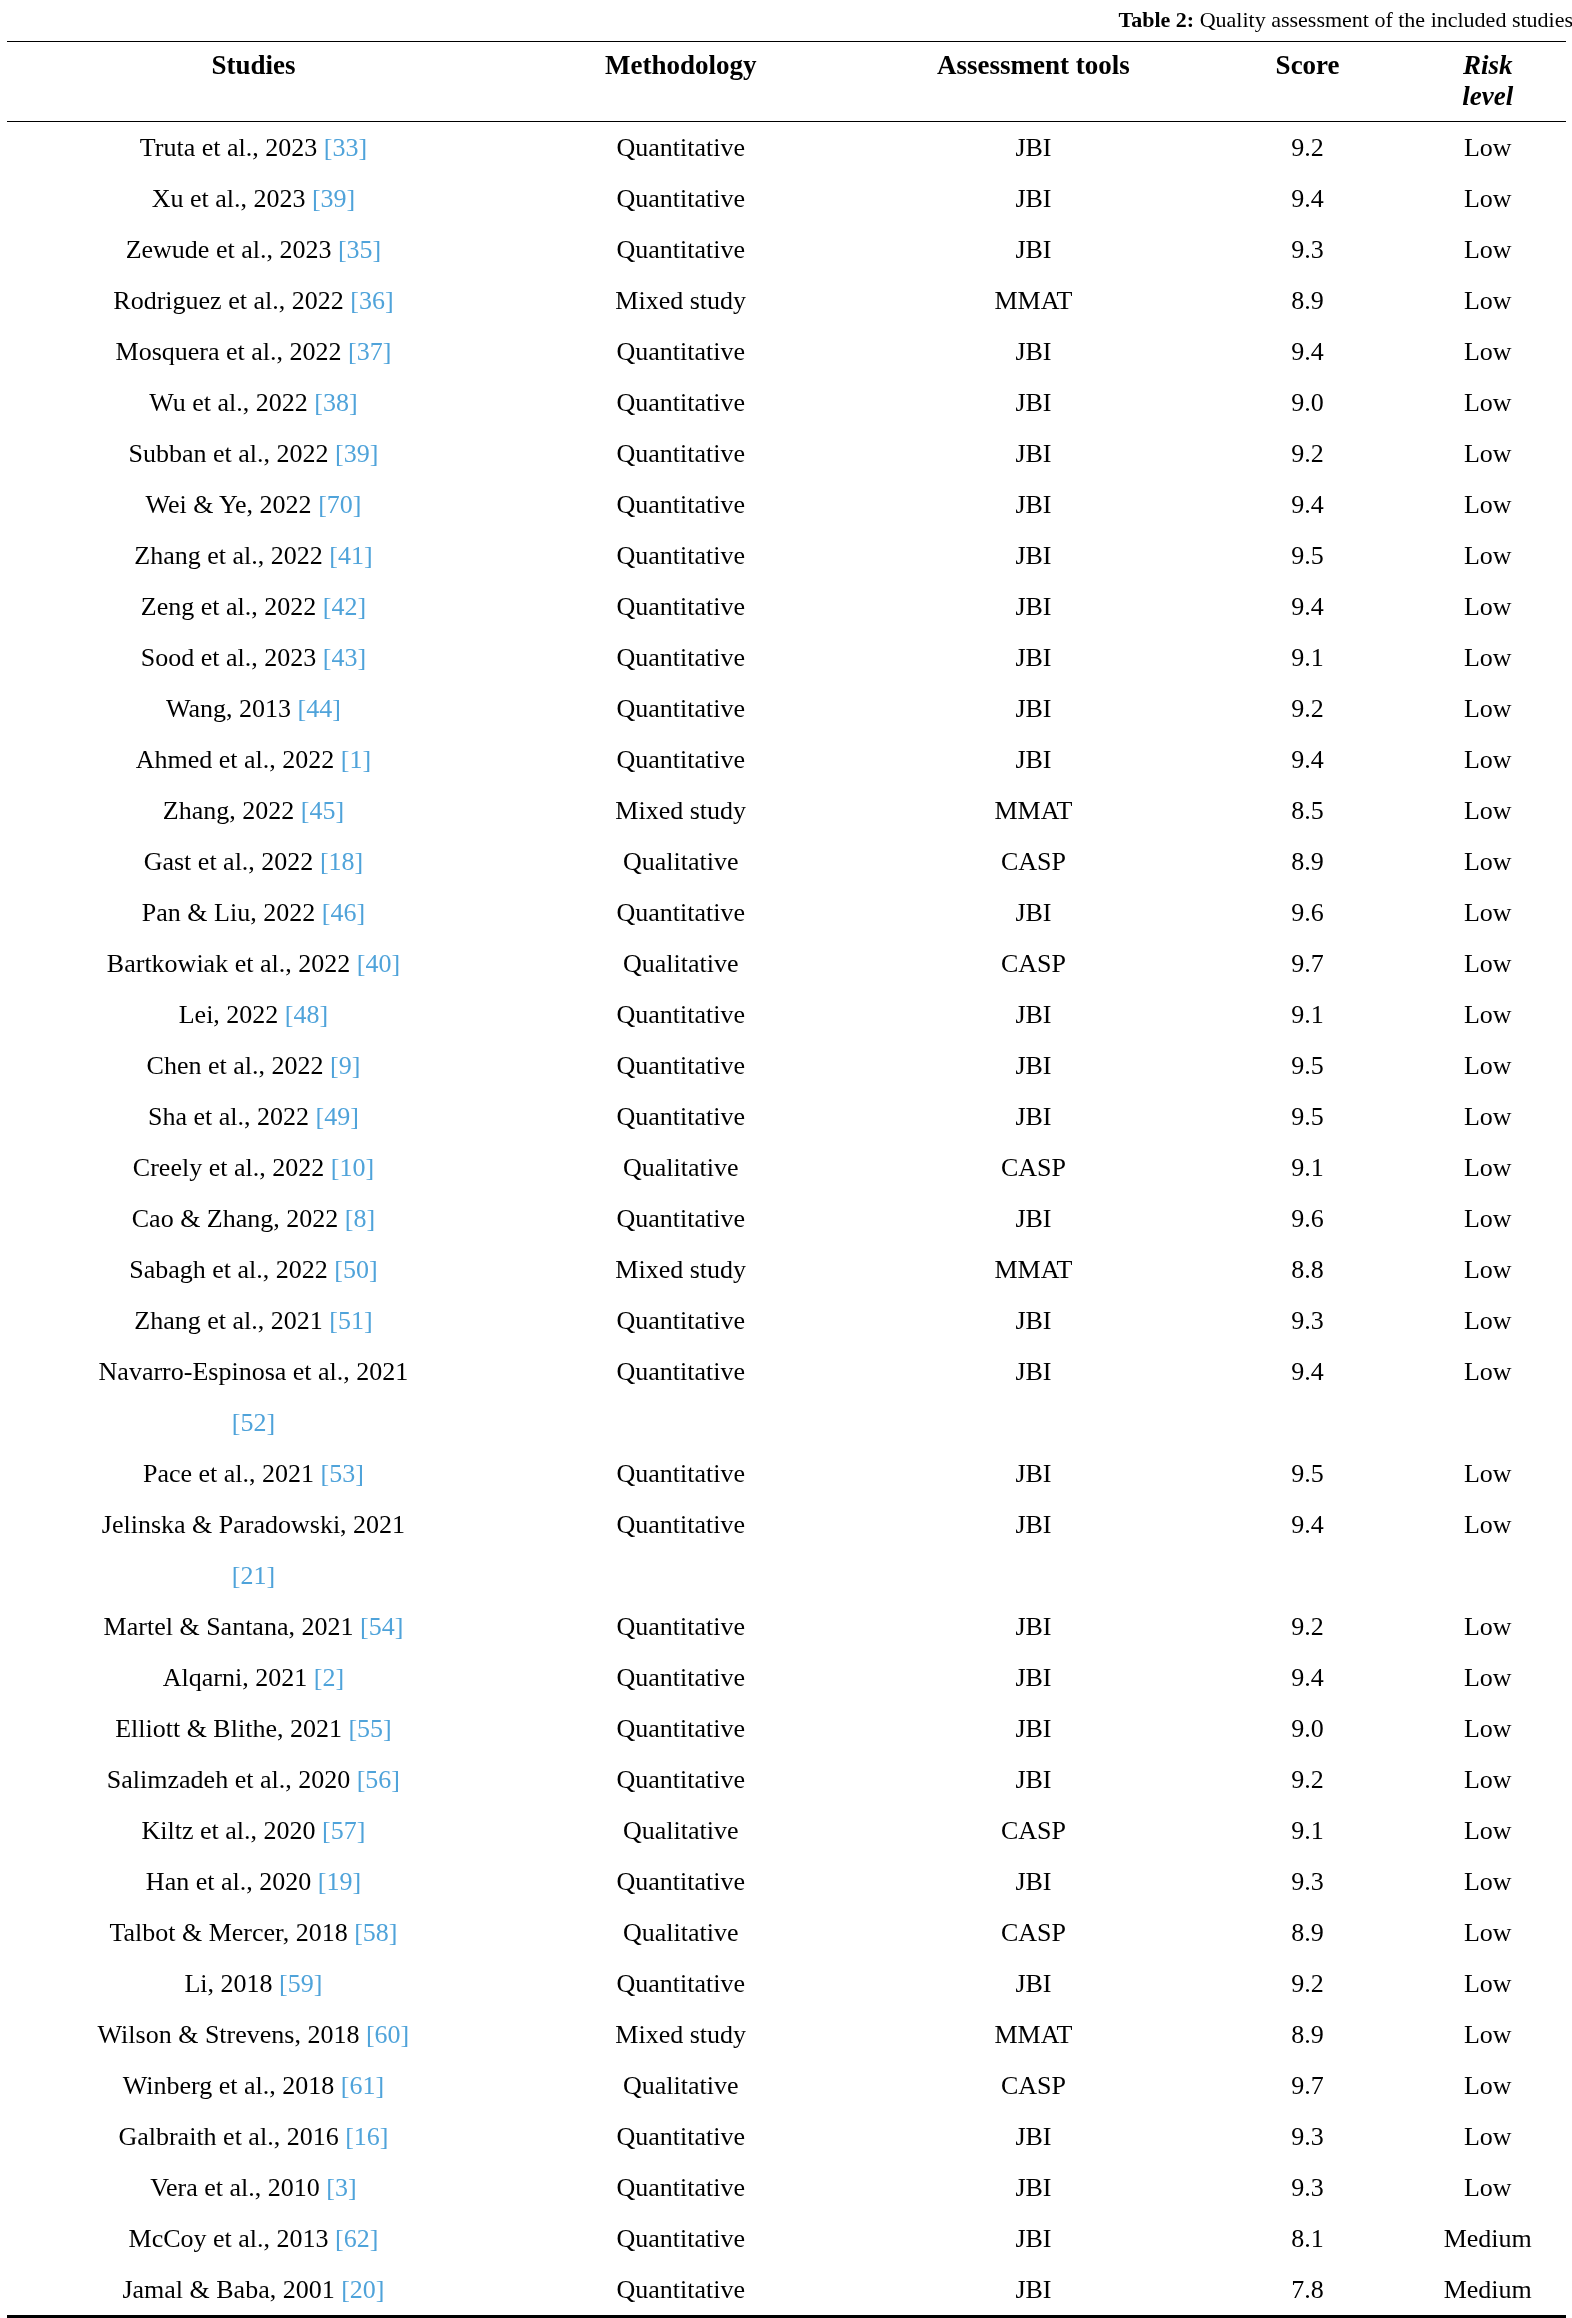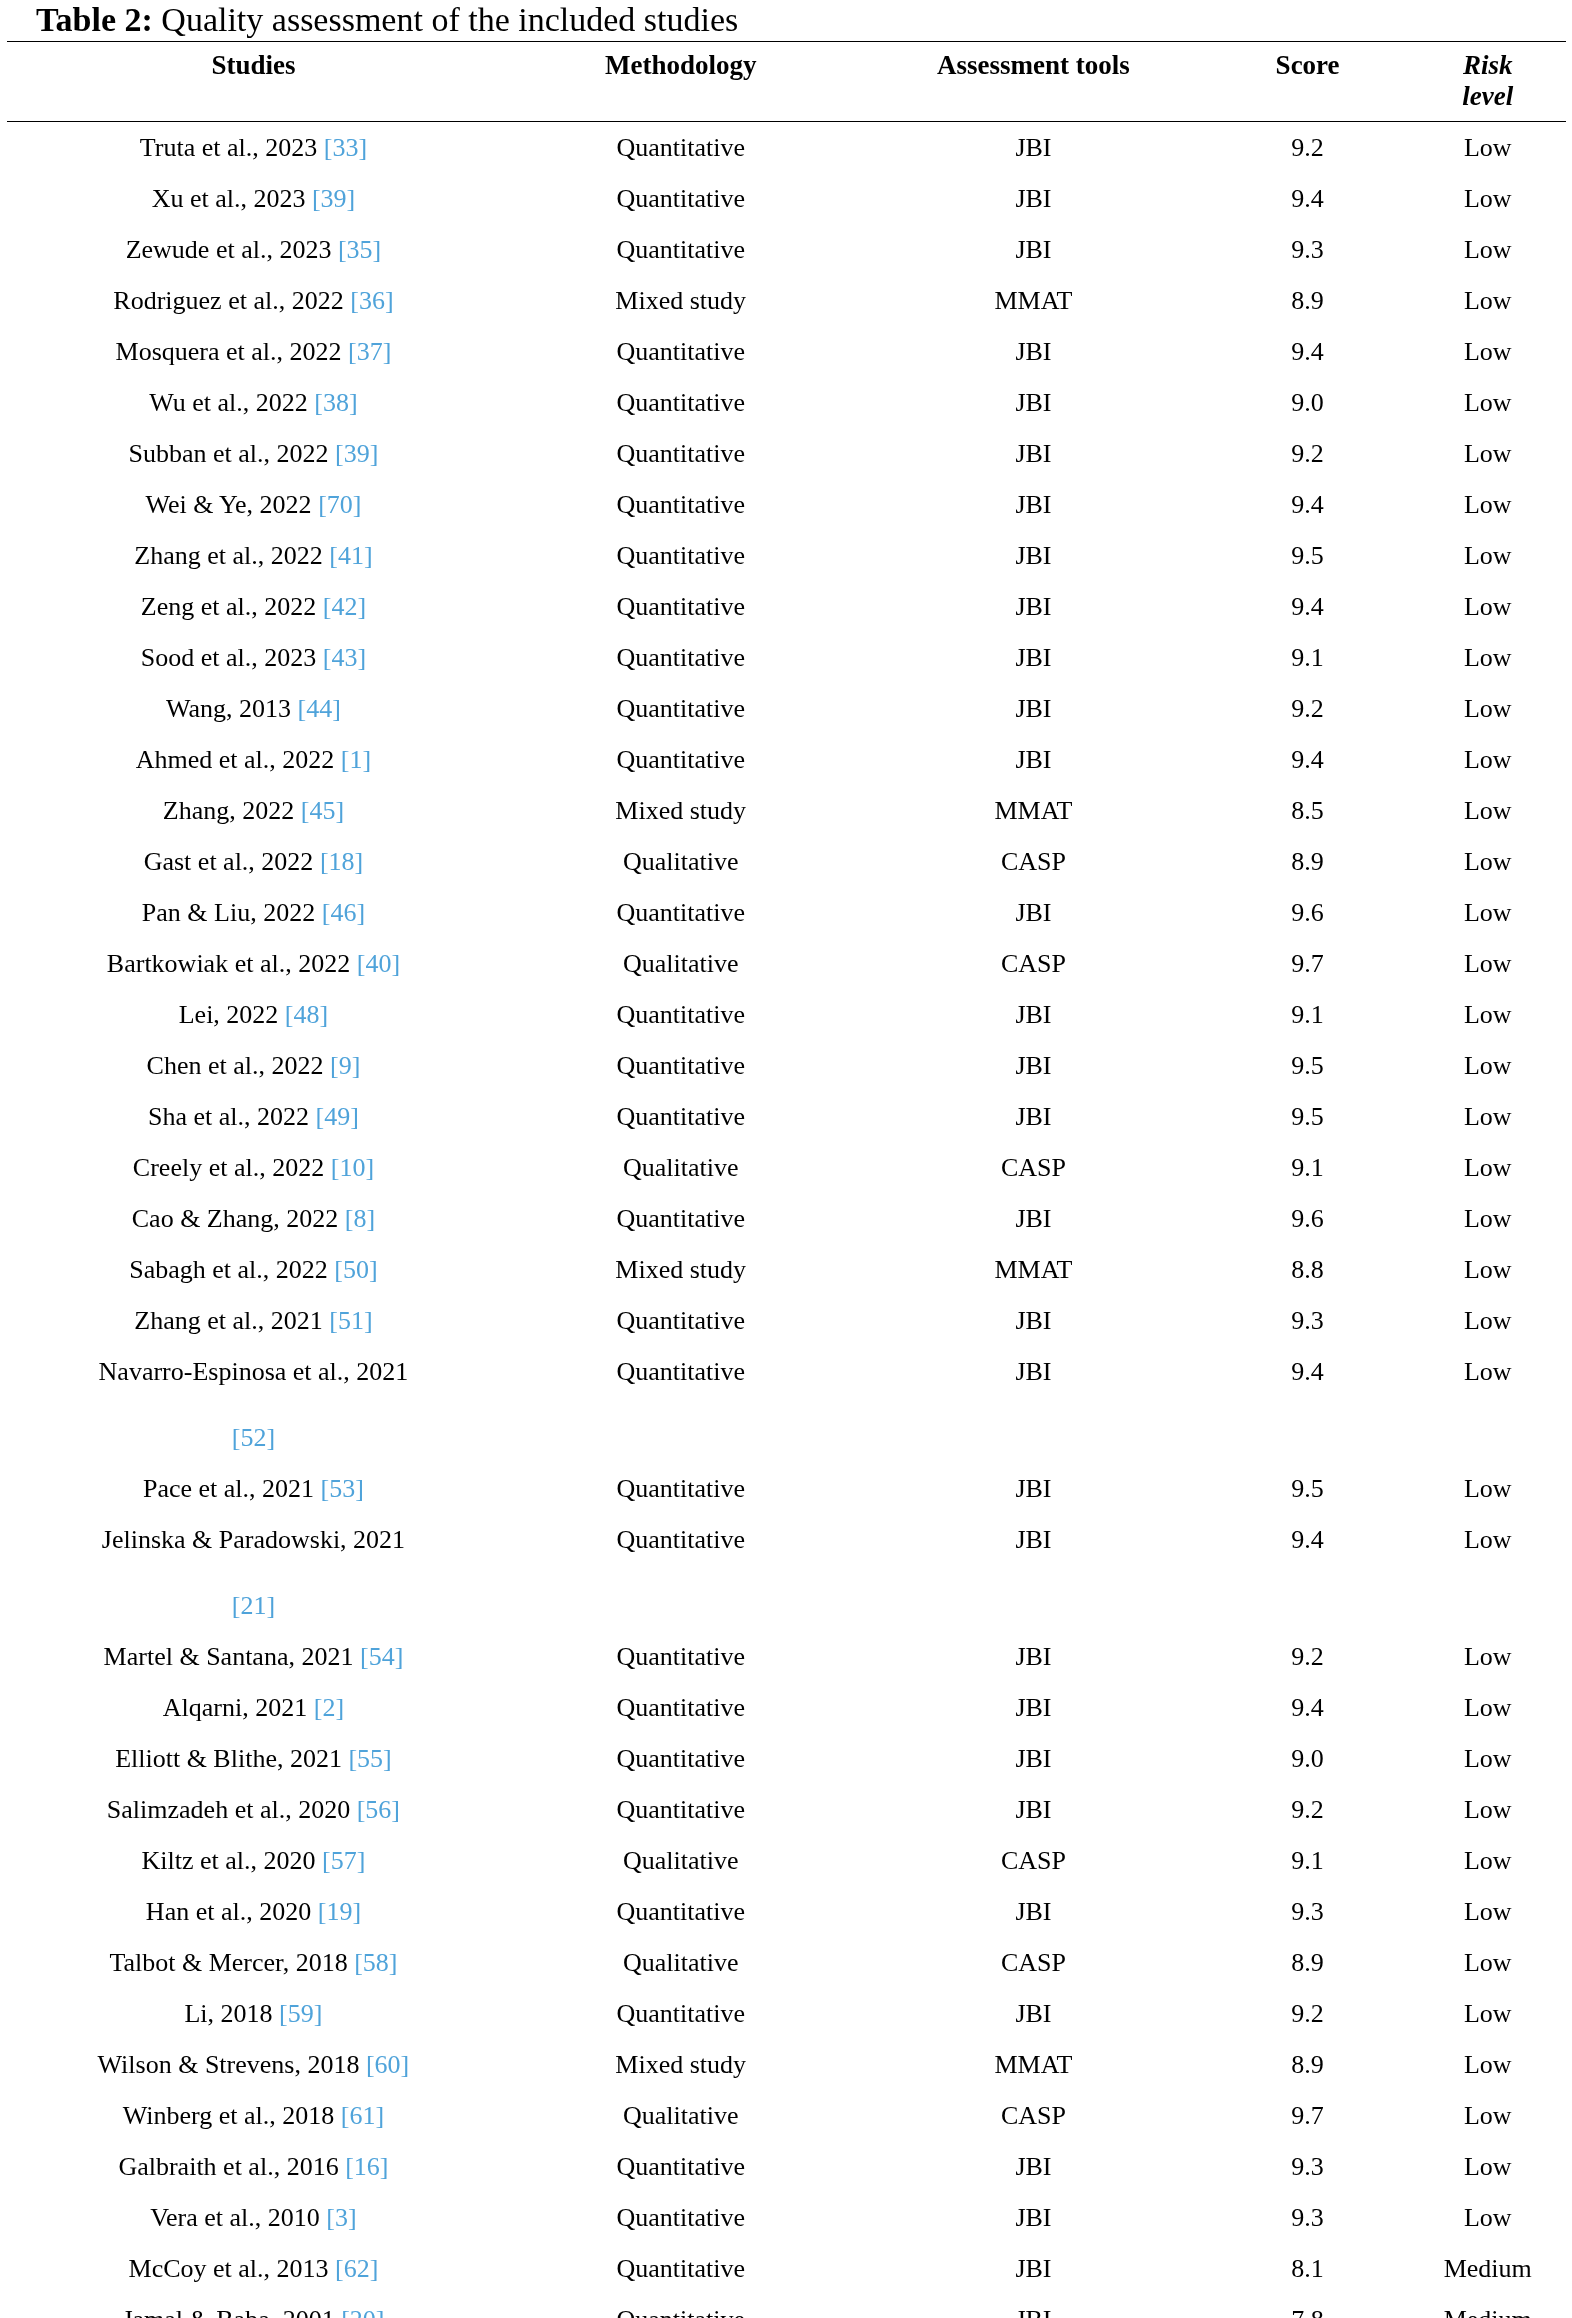--- a/index.html
+++ b/index.html
@@ -6,25 +6,24 @@
   * { box-sizing: border-box; }
   html, body { background: #ffffff; }
   body {
     margin: 0;
     width: 1573px;
     color: var(--ink);
     font-family: "Liberation Serif", "DejaVu Serif", serif;
   }
   .page { width: 1573px; min-height: 2319px; padding-top: 5.1px; }
   .caption {
-    text-align: left;
-    font-size: 34px;
+    text-align: right;
+    font-size: 22px;
     line-height: 29px;
     padding-bottom: 6.8px;
-    padding-left: 36px;
   }
   .cap-label { font-weight: 700; }
   table.qa-table {
     border-collapse: collapse;
     width: 1559px;
     margin: 0 6.8px;
     border-top: 1.7px solid var(--ink);
     border-bottom: 3.4px solid var(--ink);
   }
   thead th {
@@ -41,21 +40,20 @@
     font-size: 26px;
     line-height: 51px;
     text-align: center;
     vertical-align: top;
     padding: 0 3.4px;
   }
   a.cite {
     color: var(--citation-color);
     text-decoration: none;
     cursor: pointer;
-    margin-top: 15px;
   }
   a.cite.break { display: block; line-height: 51px; }
 </style>
 </head>
 <body>
 
 <div class="page">
 
   <div class="caption">
     <span class="cap-label">Table 2:</span><span> Quality assessment of the included studies</span>

